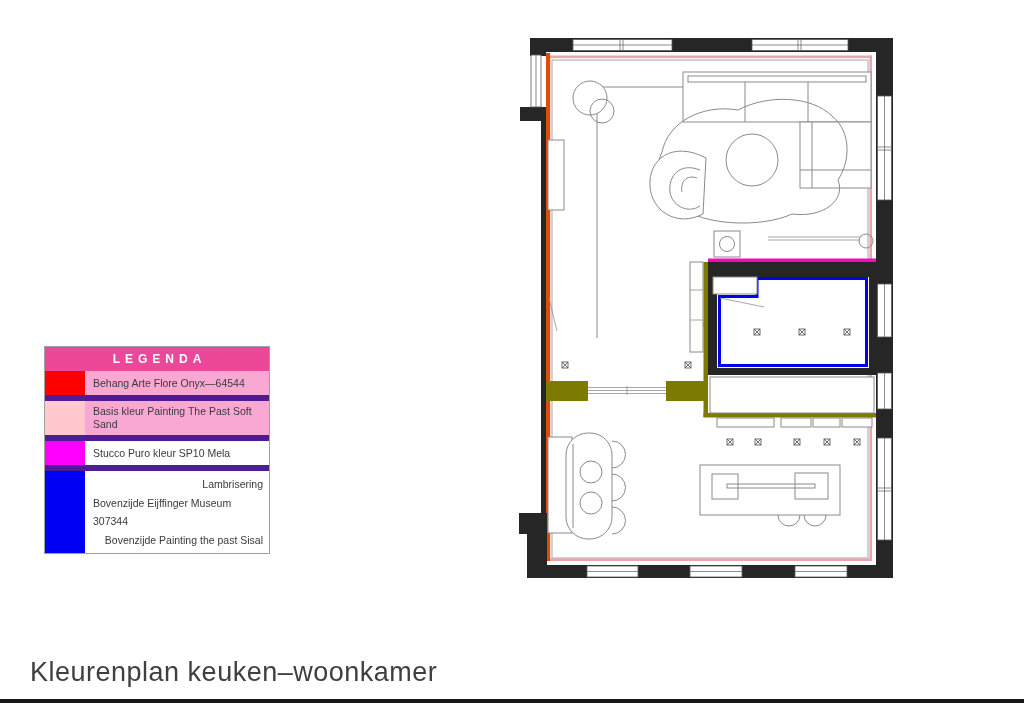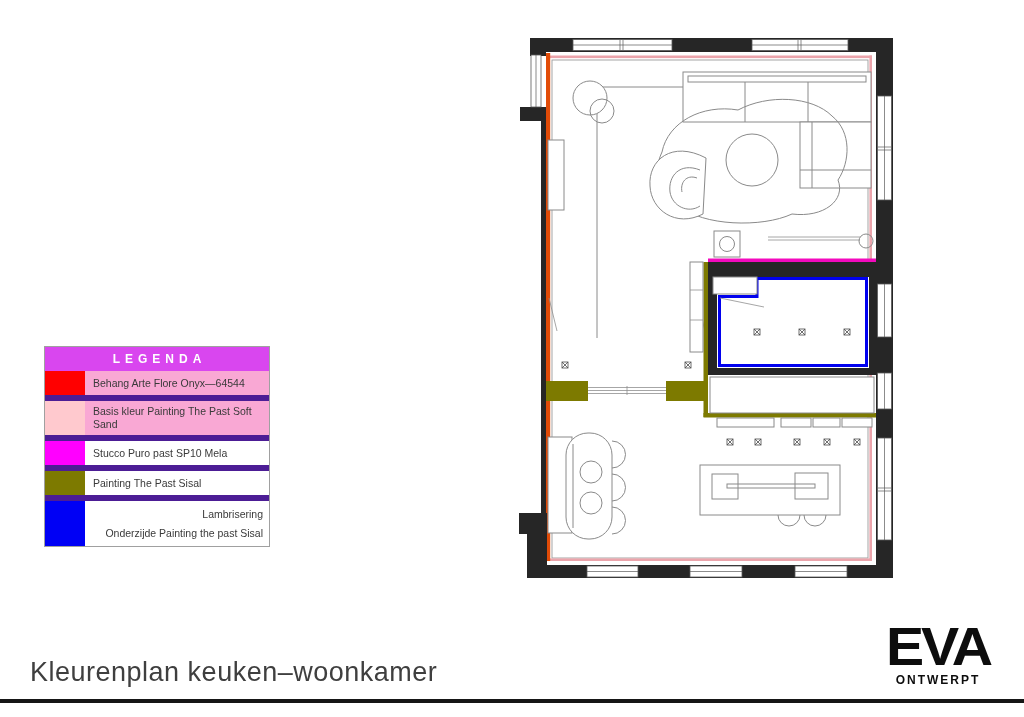--- a/index.html
+++ b/index.html
@@ -2,21 +2,21 @@
 <html style="--wall: #262626; --behang_red: #e14b07; --soft_sand_pink: #eba4ab; --stucco_magenta: #f30abd; --sisal_olive: #7d7a00; --lambrisering_blue: #0101ee; --furniture_line: #8a8a8a;"><head>
 <meta charset="utf-8">
 <style>
   html,body{margin:0;padding:0;background:#ffffff;}
   #page{position:relative;width:1024px;height:717px;background:#ffffff;overflow:hidden;
         font-family:"Liberation Sans",sans-serif;}
 
   
   .legend{position:absolute;left:44px;top:346px;width:226px;border:1px solid #a0a0a0;
           background:#ffffff;box-sizing:border-box;}
-  .legend-header{height:24px;background:#d946ef;color:#ffffff;font-size:12px;font-weight:bold;
+  .legend-header{height:24px;background:#ec4899;color:#ffffff;font-size:12px;font-weight:bold;
           letter-spacing:5px;display:flex;align-items:center;justify-content:center;text-indent:5px;}
   .lg-row{display:flex;border-top:6px solid #4c1d95;min-height:24px;}
   .lg-row.shaded{background:#f9a8d4;}
   .lg-swatch{width:40px;flex:0 0 40px;}
   .lg-label{flex:1;font-size:10.5px;color:#3a3a3a;display:flex;flex-direction:column;
           justify-content:center;padding:4px 6px 4px 8px;line-height:13px;}
   .lg-label .ln{display:block;}
   .lg-label.multi{line-height:18.5px;align-items:flex-end;}
 
   
@@ -57,33 +57,30 @@
       <div class="lg-label">Behang Arte Flore Onyx—64544</div>
     </div>
 
     <div class="lg-row shaded">
       <div class="lg-swatch" style="background-color: rgb(255, 201, 206);"></div>
       <div class="lg-label">Basis kleur Painting The Past Soft Sand</div>
     </div>
 
     <div class="lg-row">
       <div class="lg-swatch" style="background-color: rgb(255, 0, 255);"></div>
-      <div class="lg-label">Stucco Puro past SP10 Mela</div>
-    </div>
-
-    <div class="lg-row">
-      <div class="lg-swatch" style="background-color: rgb(125, 122, 0);"></div>
-      <div class="lg-label">Painting The Past Sisal</div>
-    </div>
+      <div class="lg-label">Stucco Puro kleur SP10 Mela</div>
+    </div>
+
 
     <div class="lg-row">
       <div class="lg-swatch" style="background-color: rgb(0, 0, 245);"></div>
       <div class="lg-label multi">
         <span class="ln">Lambrisering</span>
-        <span class="ln">Onderzijde Painting the past Sisal</span>
+        <span class="ln">Bovenzijde Eijffinger Museum 307344</span>
+        <span class="ln">Bovenzijde Painting the past Sisal</span>
       </div>
     </div>
   </div>
 
   <svg id="plan" width="1024" height="717" viewBox="0 0 1024 717">
     <defs>
       <g id="xm">
         <rect x="-3" y="-3" width="6" height="6" class="xmark"></rect>
         <path d="M-3,-3 L3,3 M3,-3 L-3,3" class="xmark" fill="none"></path>
       </g>
@@ -243,19 +240,15 @@
       <use href="#xm" transform="translate(730,442)"></use>
       <use href="#xm" transform="translate(758,442)"></use>
       <use href="#xm" transform="translate(797,442)"></use>
       <use href="#xm" transform="translate(827,442)"></use>
       <use href="#xm" transform="translate(857,442)"></use>
     </g>
   </svg>
 
   <div class="doc-title">Kleurenplan keuken–woonkamer</div>
 
-  <div class="brand">
-    <div class="brand-name">EVA</div>
-    <div class="brand-tagline">ONTWERPT</div>
-  </div>
 
   <div class="bottom-rule"></div>
 </div>
 
 </body></html>

